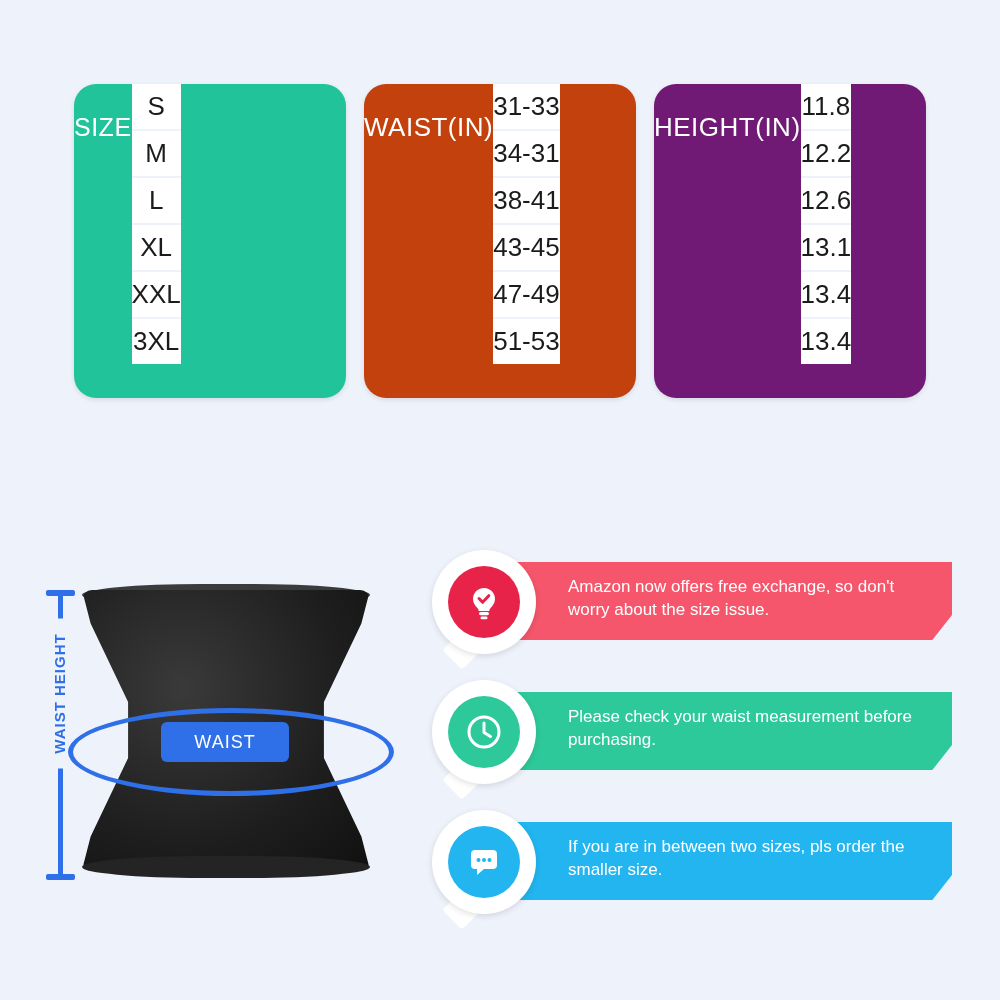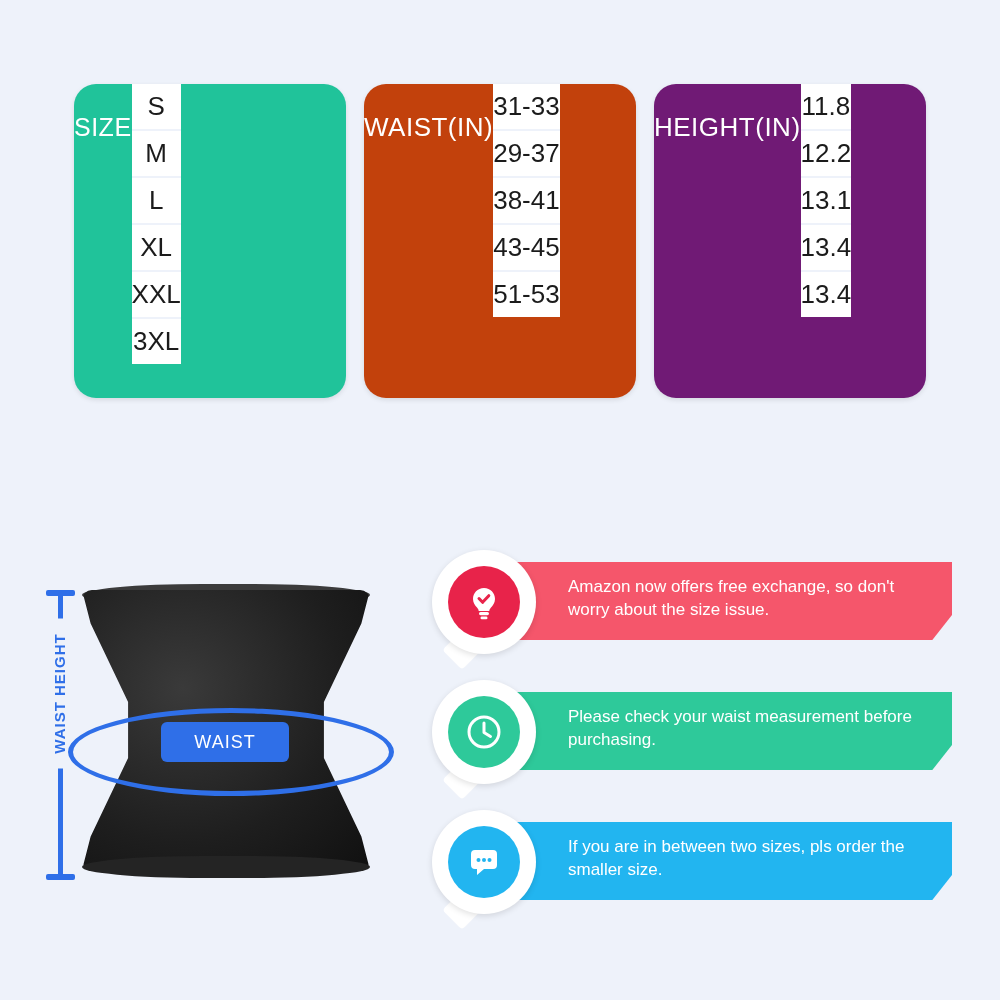--- a/index.html
+++ b/index.html
@@ -255,32 +255,34 @@
       <div class="cell">XL</div>
       <div class="cell">XXL</div>
       <div class="cell">3XL</div>
     </div>
   </div>
 
   <div class="col col-waist">
     <div class="col-head">WAIST(IN)</div>
     <div class="col-body">
       <div class="cell">31-33</div>
-      <div class="cell">29-37</div>
+      <div class="cell">34-31</div>
       <div class="cell">38-41</div>
       <div class="cell">43-45</div>
+      <div class="cell">47-49</div>
       <div class="cell">51-53</div>
     </div>
   </div>
 
   <div class="col col-height">
     <div class="col-head">HEIGHT(IN)</div>
     <div class="col-body">
       <div class="cell">11.8</div>
       <div class="cell">12.2</div>
+      <div class="cell">12.6</div>
       <div class="cell">13.1</div>
       <div class="cell">13.4</div>
       <div class="cell">13.4</div>
     </div>
   </div>
 
 </div>
 
 <div class="product-area">
 

